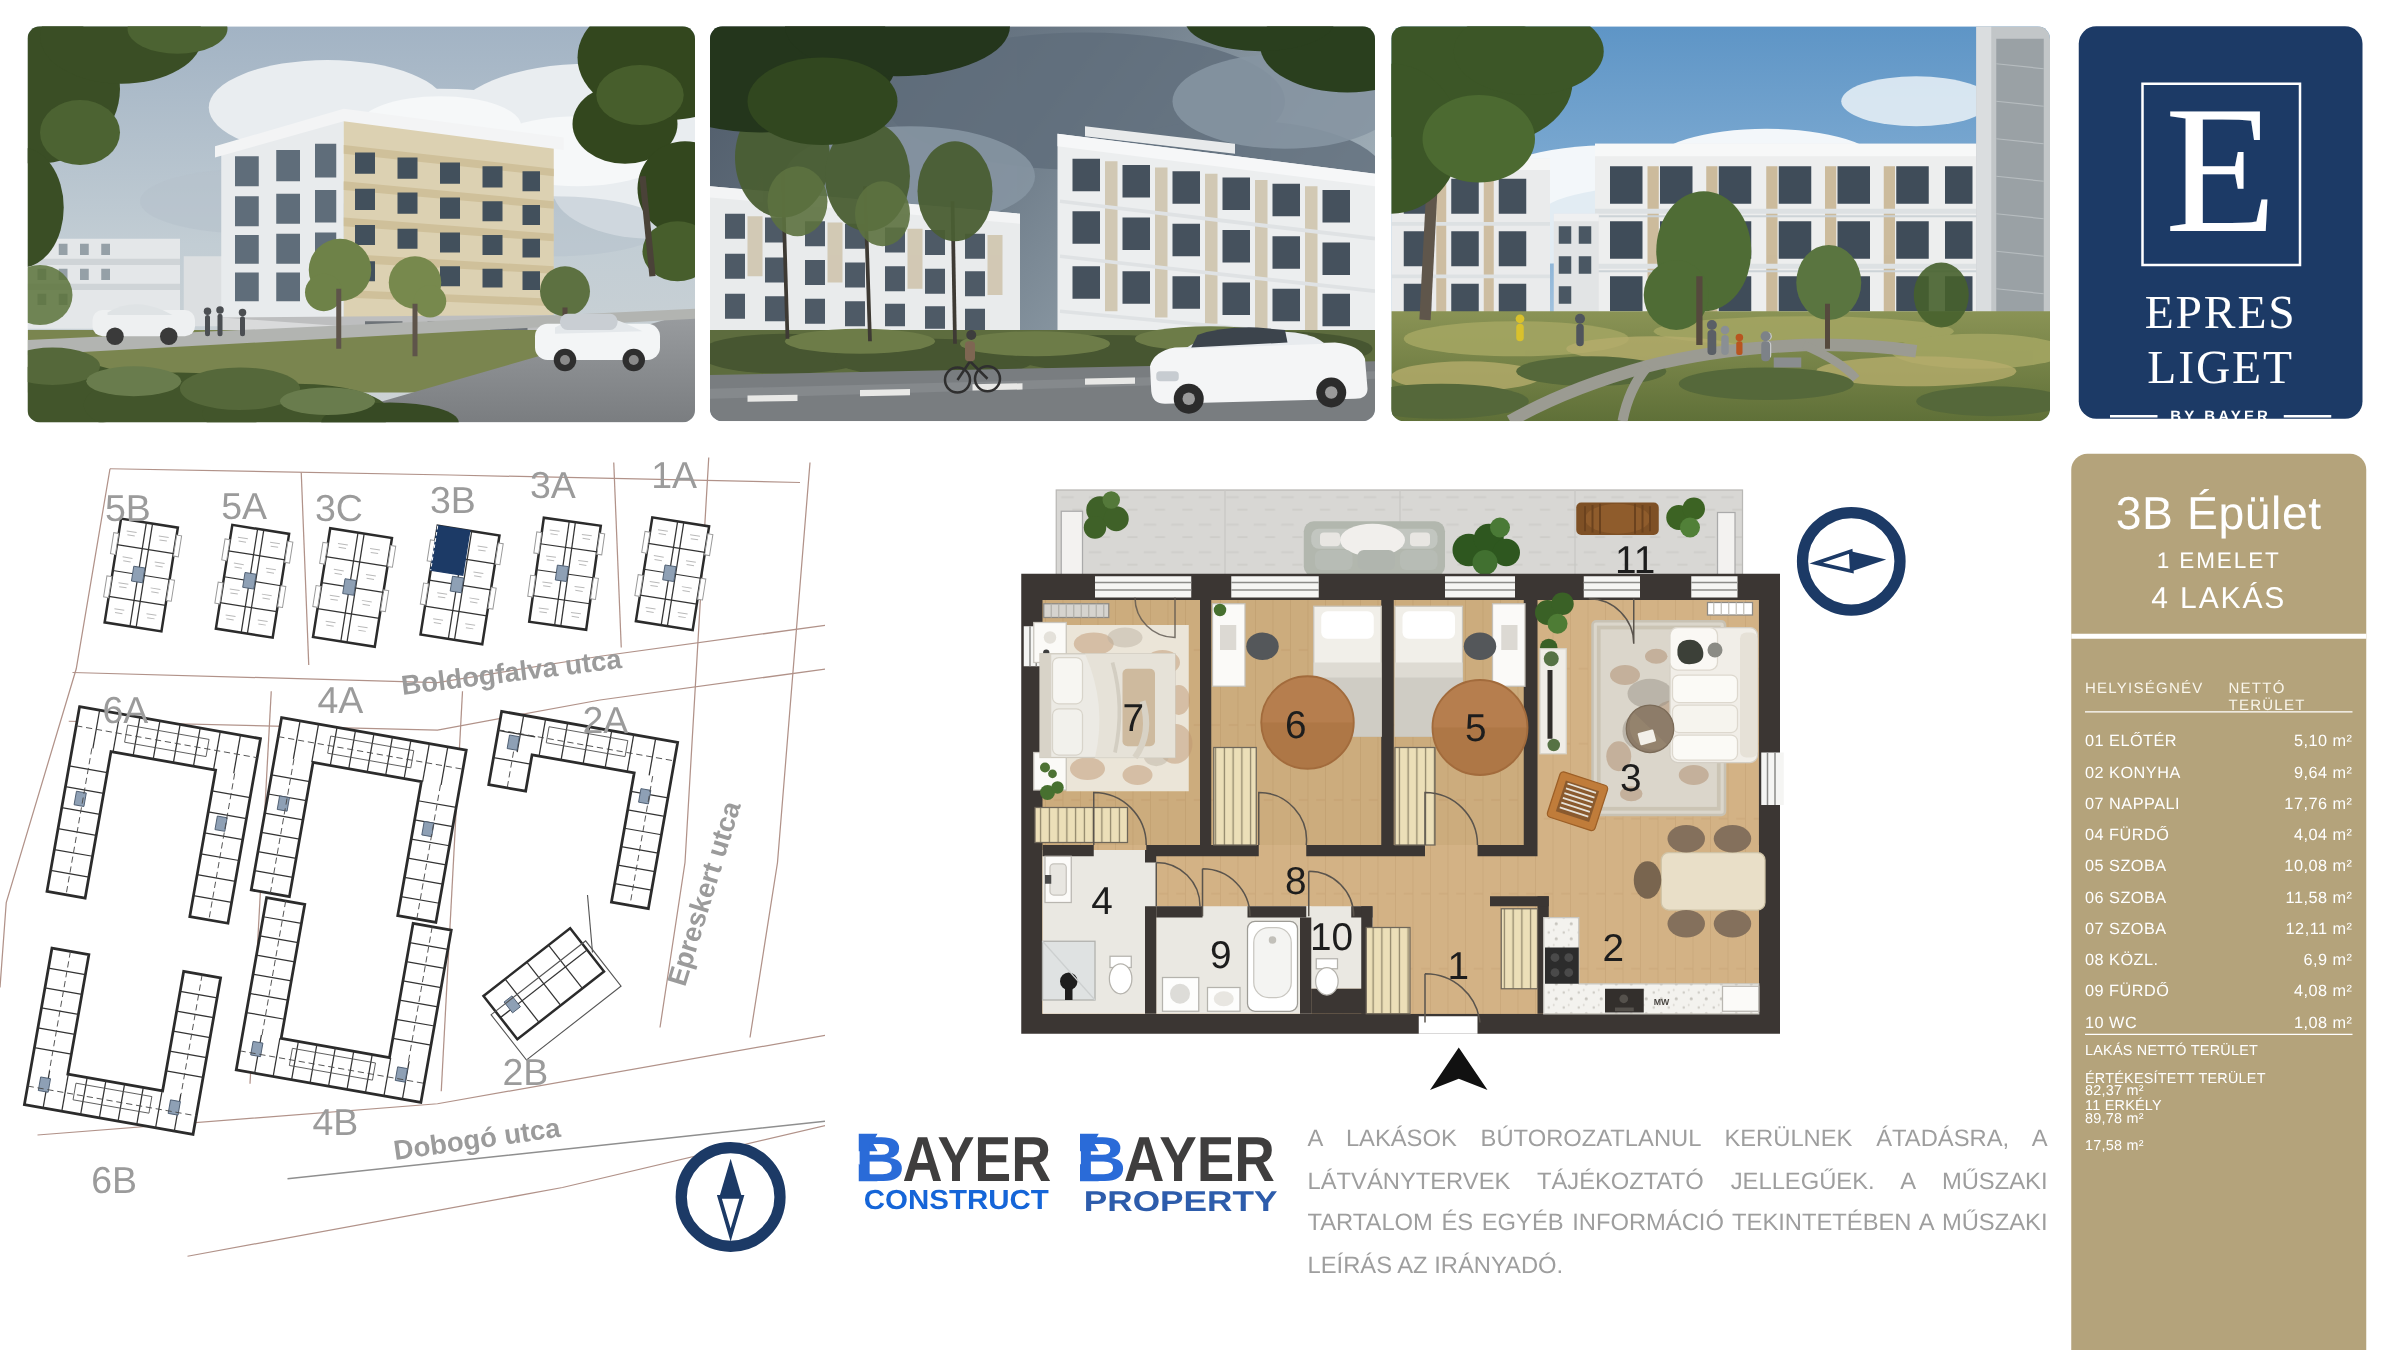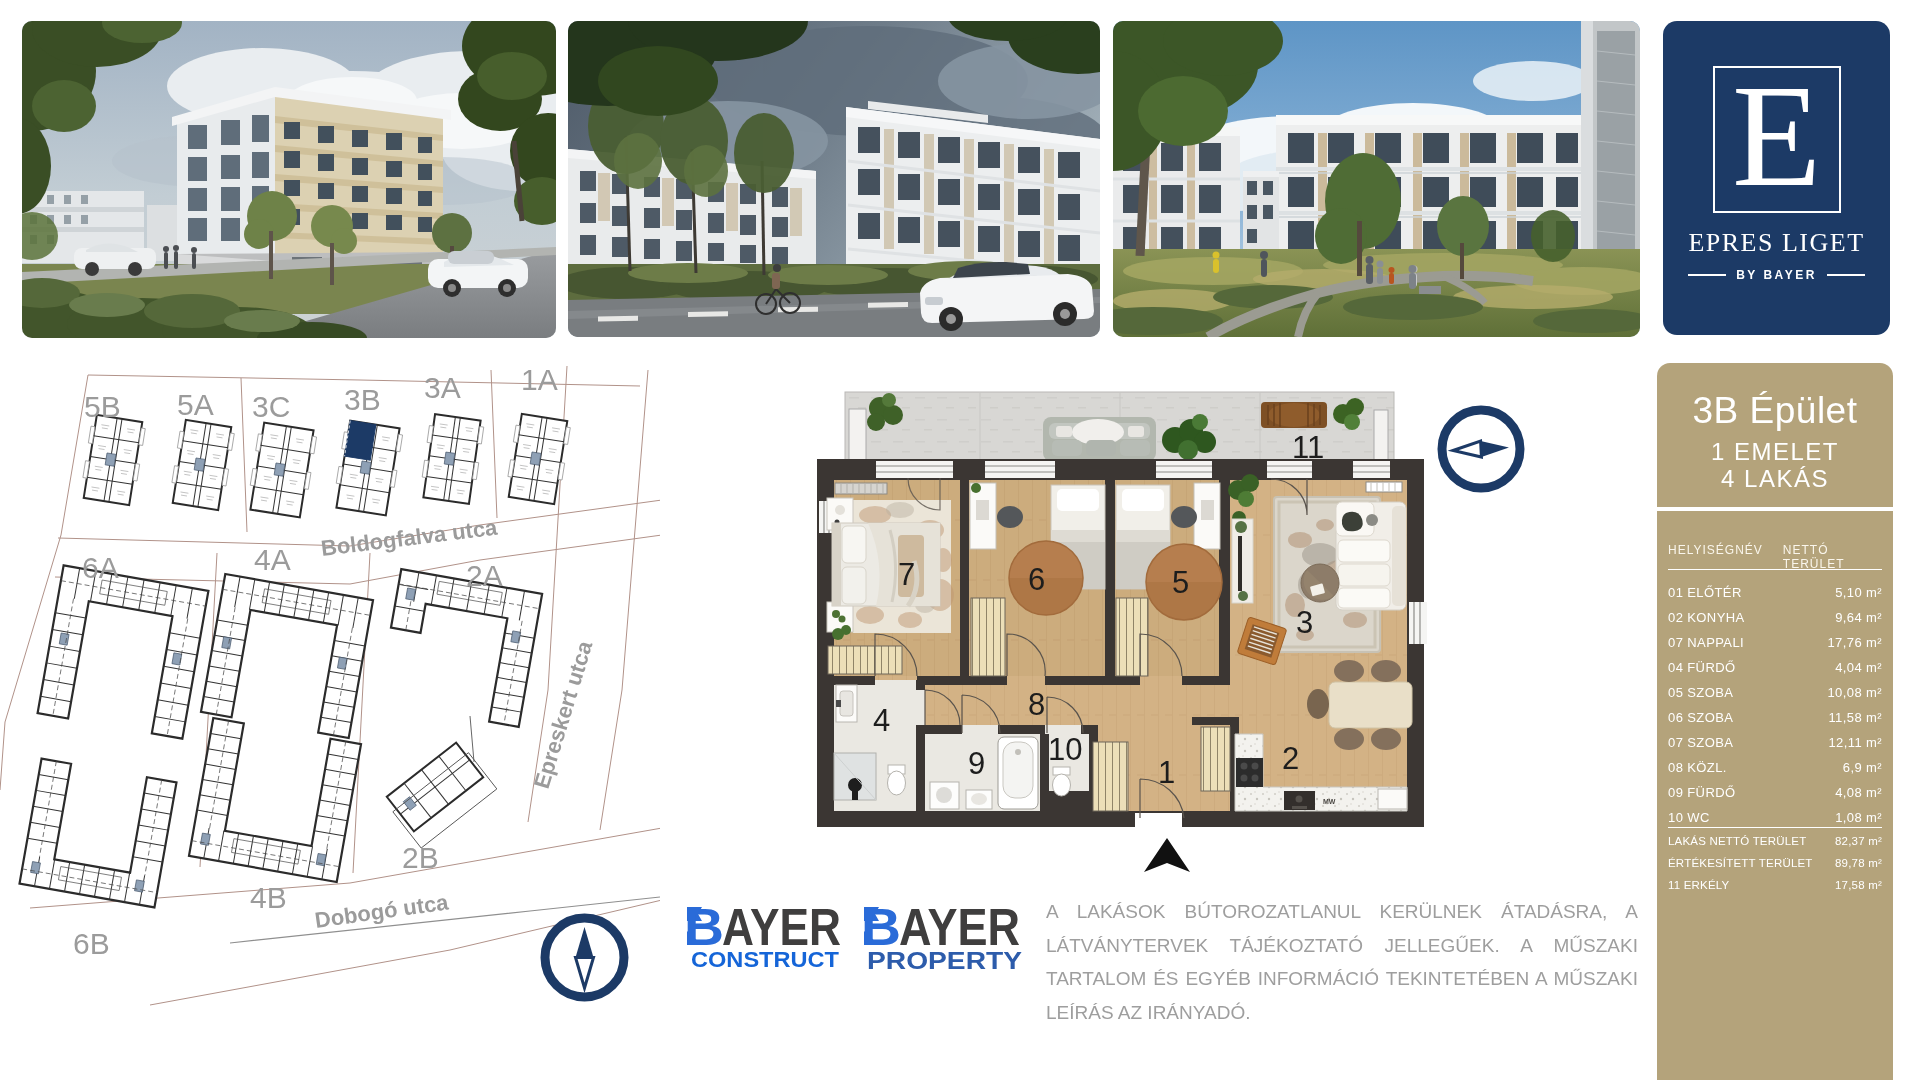--- a/index.html
+++ b/index.html
@@ -2,21 +2,21 @@
 <html><head>
 <meta charset="utf-8">
 <title>Epres Liget</title>
 <style>
   html,body{margin:0;padding:0;}
   body{width:1920px;height:1080px;background:#ffffff;font-family:"Liberation Sans",sans-serif;position:relative;overflow:hidden;}
   .abs{position:absolute;}
   .photo{position:absolute;top:21px;border-radius:10px;overflow:hidden;}
   #logopanel{left:1663px;top:21px;width:227px;height:314px;background:#1c3a66;border-radius:14px;color:#fff;text-align:center;}
   .grow{position:absolute;left:0;width:100%;box-sizing:border-box;display:flex;justify-content:space-between;padding:0 11px;font-size:13px;letter-spacing:0.4px;gap:20px;}
-  .gtot{font-size:11.5px;letter-spacing:0.2px;}
+  .gtot{font-size:11.5px;letter-spacing:0.2px;flex-direction:column;}
   #disclaimer{left:1046px;top:895px;width:592px;color:#9e9e9e;font-size:19px;line-height:33.5px;letter-spacing:0px;}
   #disclaimer .jl{text-align:justify;text-align-last:justify;}
 </style>
 </head>
 <body>
 
 <div class="photo" style="left:22px;width:534px;height:317px;"><svg width="534" height="317" viewBox="0 0 534 317">
 <defs>
 <linearGradient id="p1sky" x1="0" y1="0" x2="0" y2="1">
  <stop offset="0" stop-color="#a2b3c4"></stop>
@@ -556,21 +556,21 @@
         <ellipse cx="440" cy="215" rx="22" ry="26"></ellipse>
       </g>
 </svg></div>
 
 <div class="abs" id="logopanel">
 
   <div style="margin:45px auto 0;width:124px;height:143px;border:2px solid #fff;position:relative;">
     <div style="font-family:'Liberation Serif',serif;font-size:146px;line-height:136px;color:#fff;">E</div>
   </div>
 
-  <div style="font-family:'Liberation Serif',serif;font-size:26px;letter-spacing:1.5px;margin-top:15px;">EPRES LIGET</div>
+  <div style="font-family:'Liberation Serif',serif;font-size:38px;letter-spacing:1.5px;margin-top:15px;">EPRES LIGET</div>
 
   <div style="margin-top:10px;display:flex;align-items:center;justify-content:center;gap:10px;">
     <div style="width:38px;height:2px;background:#fff;"></div>
     <div style="font-size:12px;font-weight:bold;letter-spacing:2.5px;">BY BAYER</div>
     <div style="width:38px;height:2px;background:#fff;"></div>
   </div>
 </div>
 
 <svg class="abs" id="siteplan" style="left:0;top:360px;" width="660" height="720" viewBox="0 0 660 720">
 <g fill="none" stroke="#b19289" stroke-width="1">
@@ -1427,21 +1427,21 @@
 <text x="502" y="399">2</text>
 <text x="512" y="88">11</text>
 </g>
 
 <path d="M387 468 L410 502 L387 493 L364 502 Z" fill="#111"></path>
 </svg>
 
 <div class="abs" id="goldpanel" style="left:1657px;top:363px;width:236px;height:736px;background:#b4a37b;border-radius:13px;color:#fff;">
 
   <div style="position:absolute;top:27px;width:100%;text-align:center;font-size:37px;letter-spacing:0.5px;">3B Épület</div>
-  <div style="position:absolute;top:75px;width:100%;text-align:center;font-size:24px;letter-spacing:1.5px;">1 EMELET</div>
+  <div style="position:absolute;top:75px;width:100%;text-align:center;font-size:18px;letter-spacing:1.5px;">1 EMELET</div>
   <div style="position:absolute;top:102px;width:100%;text-align:center;font-size:24px;letter-spacing:1.5px;">4 LAKÁS</div>
 
   <div style="position:absolute;top:144px;left:0;width:100%;height:4px;background:#ffffff;"></div>
 
   <div class="grow" style="top:180px;font-size:12px;letter-spacing:1px;color:#faf6ec;">
       <span>HELYISÉGNÉV</span>
       <span>NETTÓ TERÜLET</span>
     </div>
   <div style="position:absolute;top:206px;left:11px;right:11px;height:0;border-top:1.5px solid #fff;"></div>
   <div class="grow" style="top:222px;">

